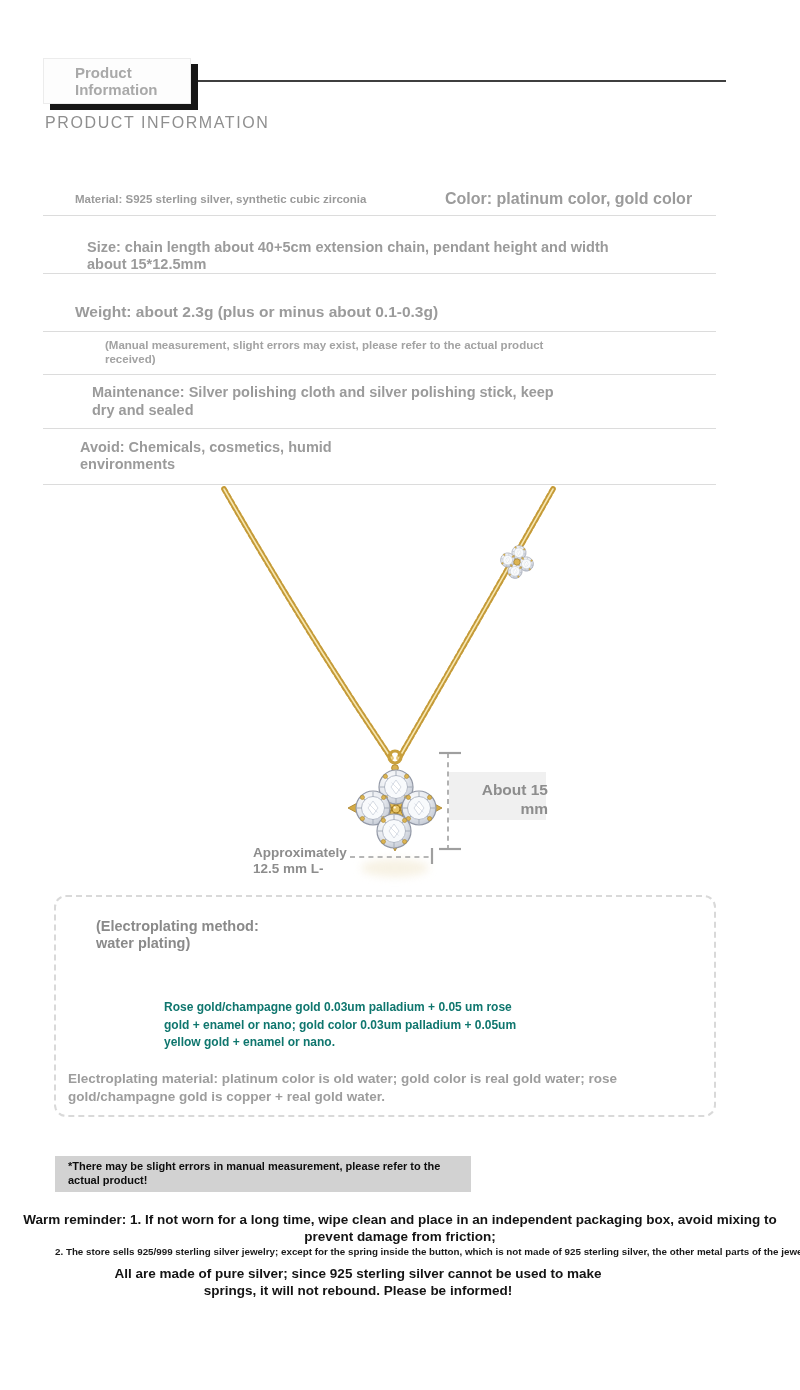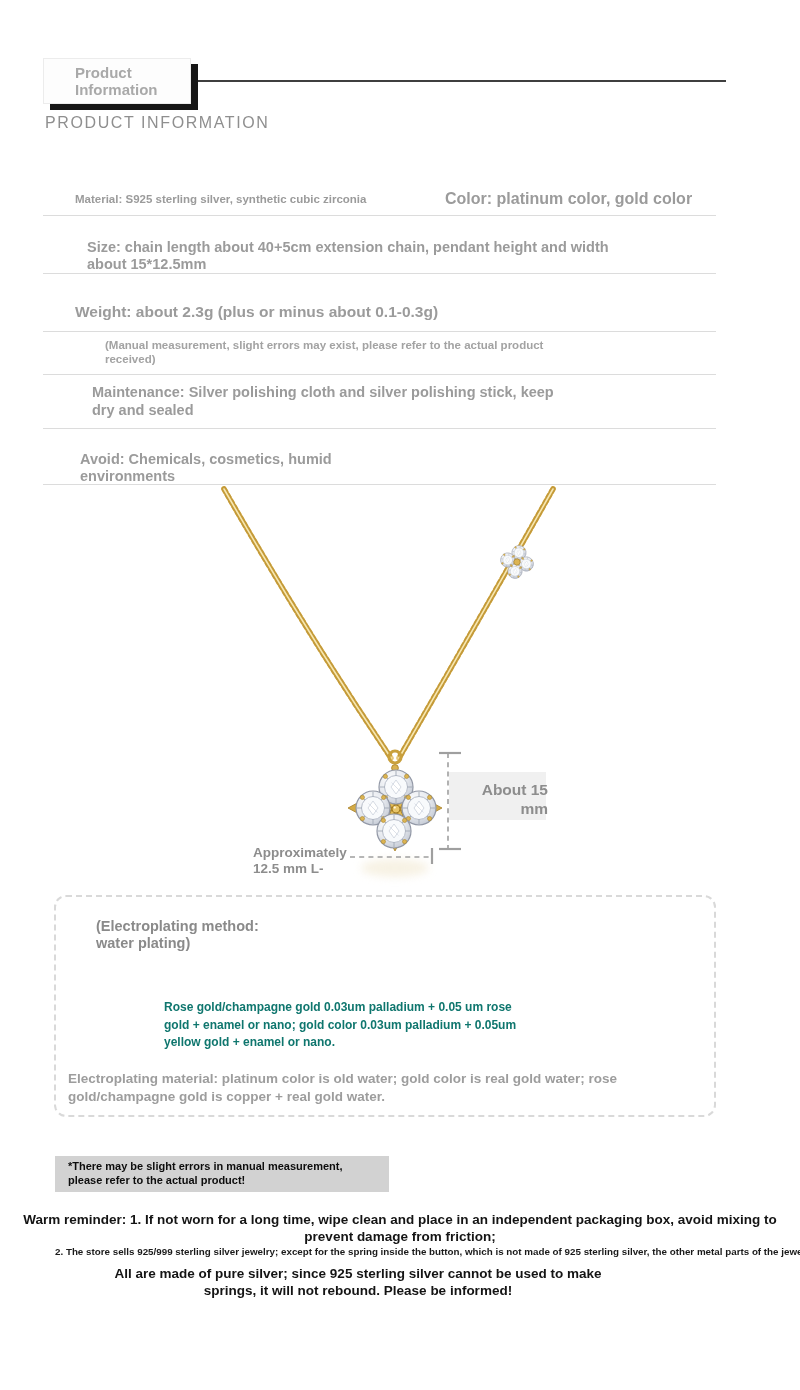--- a/index.html
+++ b/index.html
@@ -16,40 +16,40 @@
 
   
   .divider { position:absolute; left:43px; width:673px; height:1px; background:#dcdcdc; }
   .spec { position:absolute; font-weight:bold; color:#9b9b9b; }
   .spec.material { left:75px; top:193px; font-size:11.5px; }
   .spec.color { left:445px; top:190px; font-size:16px; }
   .spec.size { left:75px; top:239px; font-size:14.5px; width:545px; line-height:17px;margin-left:12px; }
   .spec.weight { left:75px; top:303px; font-size:15.5px; }
   .spec.manual { left:105px; top:338px; font-size:11.5px; width:440px; line-height:14px; color:#a3a3a3; }
   .spec.maint { left:92px; top:383px; font-size:14.5px; width:470px; line-height:18px; }
-  .spec.avoid { left:80px; top:439px; font-size:14.5px; width:262px; line-height:17px;margin-top:12px; }
+  .spec.avoid { left:80px; top:439px; font-size:14.5px; width:262px; line-height:17px; }
 
   
   .necklace { position:absolute; left:0; top:486px; width:800px; height:404px; }
   .about-bg { position:absolute; left:449px; top:772px; width:97px; height:48px; background:#f0f0f0; }
   .meas-label { position:absolute; font-weight:bold; color:#8d8d8d; }
   .meas-h { left:458px; top:780px; width:90px; font-size:15.5px; line-height:19px;text-align:right; }
   .meas-w { left:253px; top:845px; width:122px; font-size:13.5px; line-height:15.5px; }
 
   
   .eplate { position:absolute; left:54px; top:895px; width:662px; height:222px;
             border:2px dashed #d9d9d9; border-radius:12px; }
   .ep-text { position:absolute; font-weight:bold; }
   .ep-method { left:40px; top:21px; width:185px; font-size:14.5px; color:#8a8a8a; line-height:17px; }
   .ep-thick { left:23px; top:58px; width:550px; font-size:12.5px; color:#a7a7a7; line-height:16px; }
   .ep-rose { left:108px; top:102px; width:362px; font-size:12px; color:#0f766e; line-height:17.5px; }
   .ep-mat { left:12px; top:173px; width:650px; font-size:13.5px; color:#9d9d9d; line-height:17.5px; }
 
   
-  .note-box { position:absolute; left:55px; top:1156px; width:334px; background:#d2d2d2;
+  .note-box { position:absolute; left:55px; top:1156px; width:416px; background:#d2d2d2;
               padding:4px 12px 5px 13px; font-size:11px; font-weight:bold; color:#0d0d0d; line-height:13.5px; }
   .warm { position:absolute; left:0; top:1211px; width:800px; padding:0 16px; text-align:center;
           font-size:13.5px; font-weight:bold; color:#141414; line-height:17px; }
   .line2 { position:absolute; left:55px; top:1246px; width:725px; text-align:center; white-space:nowrap;
            font-size:9.8px; font-weight:bold; color:#1a1a1a; }
   .line3 { position:absolute; left:103px; top:1266px; width:510px; text-align:center;
            font-size:13.5px; font-weight:bold; color:#141414; line-height:16.5px; }
 </style>
 </head>
 <body>

